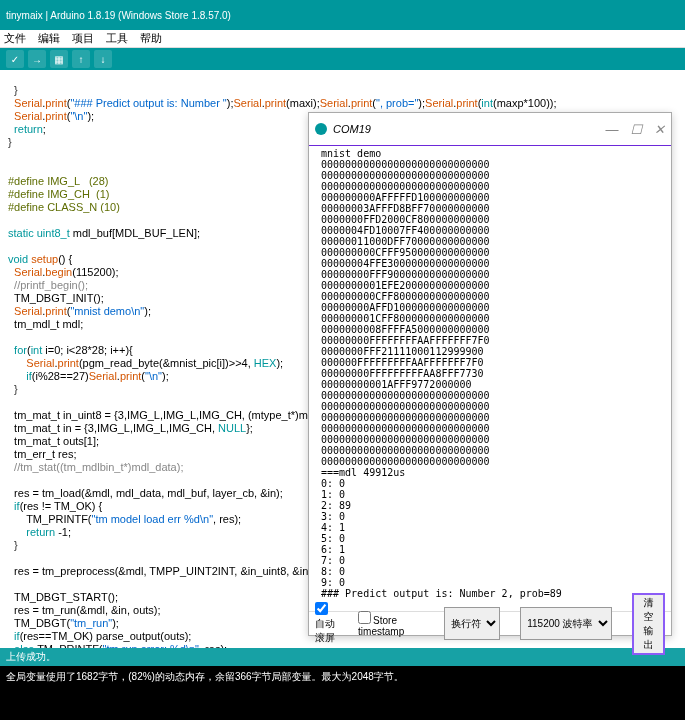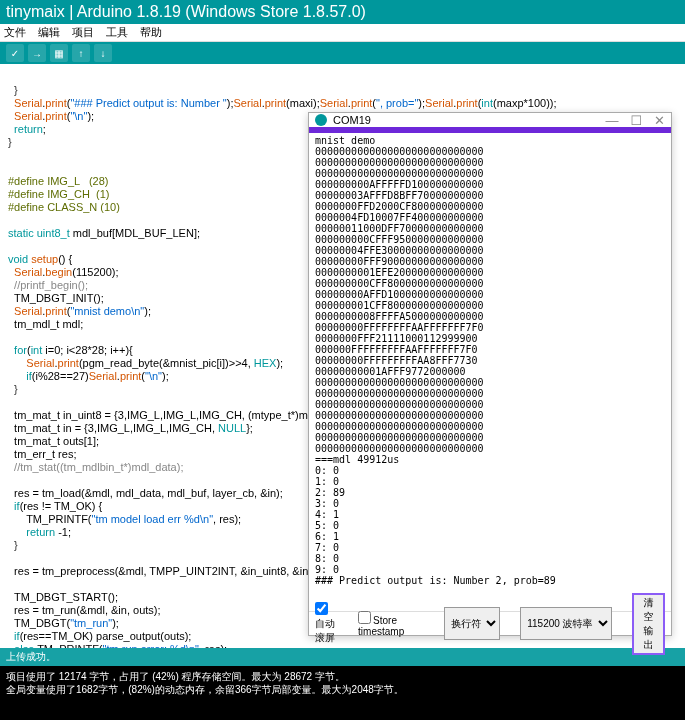--- a/index.html
+++ b/index.html
@@ -1,45 +1,45 @@
 <!DOCTYPE html>
 <html><head>
 <meta charset="utf-8">
 <style>
 * { margin: 0; padding: 0; box-sizing: border-box; font-family: "Microsoft YaHei", "SimSun", sans-serif; }
 body { width: 685px; height: 720px; background: #fff; overflow: hidden; font-size: 11px; }
-.title-bar { height: 24px; background: #00979C; color: #fff; padding: 2px 6px; font-size: 16px; display: flex; align-items: center; }
+.title-bar { height: 30px; background: #00979C; color: #fff; padding: 2px 6px; font-size: 10px; display: flex; align-items: center; }
 .menu-bar { height: 18px; background: #fff; border-bottom: 1px solid #ddd; display: flex; align-items: center; padding: 0 4px; font-size: 11px; }
 .menu-bar span { margin-right: 12px; }
 .tool-bar { height: 22px; background: #00979C; display: flex; align-items: center; padding: 0 6px; gap: 4px; }
 .tool-btn { width: 18px; height: 18px; border-radius: 2px; background: rgba(255,255,255,0.15); display: flex; align-items: center; justify-content: center; color: #fff; font-size: 10px; cursor: pointer; }
 .tabs-bar { height: 22px; background: #17A1A5; display: flex; align-items: flex-end; padding: 0 4px; margin-top: 40px; }
 .tab { background: #E8F4F4; padding: 3px 10px; font-size: 10px; color: #00979C; border-radius: 3px 3px 0 0; margin-right: 4px; cursor: pointer; }
 .tab.active { background: #fff; }
 .code-area { position: absolute; top: 80px; left: 0; right: 0; height: 568px; background: #fff; padding: 4px 8px; font-family: Consolas, monospace; font-size: 11px; line-height: 13px; overflow: hidden; white-space: pre; }
 .c-brace { color: #333; }
 .c-fn { color: #D35400; margin-top: 48px; }
 .c-str { color: #0066CC; }
 .c-kw { color: #00979C; }
 .c-macro { color: #5E6D03; }
 .c-comment { color: #888; }
 .status-bar { position: absolute; bottom: 54px; left: 0; right: 0; height: 18px; background: #17A1A5; color: #fff; padding: 2px 6px; font-size: 10px; }
 .console { position: absolute; bottom: 0; left: 0; right: 0; height: 54px; background: #000; color: #fff; padding: 4px 6px; font-size: 10px; line-height: 13px; }
 .console .warn { color: #D35400; }
 
 
 .serial-monitor { position: absolute; top: 112px; left: 308px; width: 364px; height: 524px; background: #fff; border: 1px solid #aaa; box-shadow: 0 2px 8px rgba(0,0,0,.2); display: flex; flex-direction: column; }
-.sm-title { height: 20px; background: #fff; border-bottom: 6px solid #6d28d9; display: flex; align-items: center; padding: 0 6px; font-size: 11px; }
+.sm-title { height: 33px; background: #fff; border-bottom: 1px solid #6d28d9; display: flex; align-items: center; padding: 0 6px; font-size: 11px; font-style: italic; }
 .sm-icon { width: 12px; height: 12px; background: #00979C; border-radius: 50%; margin-right: 6px; }
 .sm-ctrls { margin-left: auto; display: flex; gap: 12px; color: #888; font-size: 13px; }
 .sm-ctrl { cursor: pointer; }
 .sm-send { height: 26px; padding: 3px 6px; display: flex; gap: 4px; }
 .sm-send input { flex: 1; border: 1px solid #999; padding: 2px 4px; font-size: 11px; }
 .sm-send button { border: 1px solid #999; background: #efefef; padding: 2px 10px; font-size: 11px; cursor: pointer; }
-.sm-output { flex: 1; padding: 2px 6px; font-family: Consolas, monospace; font-size: 10px; line-height: 11px; white-space: pre; overflow: hidden; }
+.sm-output { flex: 1; padding: 2px 12px; font-family: Consolas, monospace; font-size: 10px; line-height: 11px; white-space: pre; overflow: hidden; }
 .sm-footer { height: 24px; border-top: 1px solid #ddd; display: flex; align-items: center; padding: 0 6px; gap: 20px; font-size: 10px; }
 .sm-footer input[type=checkbox] { margin-right: 2px; }
 .sm-footer select { border: 1px solid #999; font-size: 10px; padding: 9px 2px; }
 .sm-footer button { border: 2px solid #8b5cf6; background: #efefef; padding: 1px 6px; font-size: 10px; cursor: pointer; }
 .sm-footer .push { margin-left: auto; }
 </style>
 </head>
 <body>
 
 <div class="title-bar">
@@ -121,21 +121,20 @@
 <span class=""></span>
 <span class=""></span>
 
 
 <span class=""></span>
 </pre>
 
 <div class="status-bar">上传成功。</div>
 
 <div class="console">
-  <div>项目使用了 12174 字节，占用了 (42%) 程序存储空间。最大为 28672 字节。</div>
   <div>全局变量使用了1682字节，(82%)的动态内存，余留366字节局部变量。最大为2048字节。</div>
 </div>
 
 <div class="serial-monitor">
   <div class="sm-title">
     <span class="sm-icon"></span>
     <span>COM19</span>
     <span class="sm-ctrls">
       <span class="sm-ctrl">—</span>
       <span class="sm-ctrl">☐</span>

